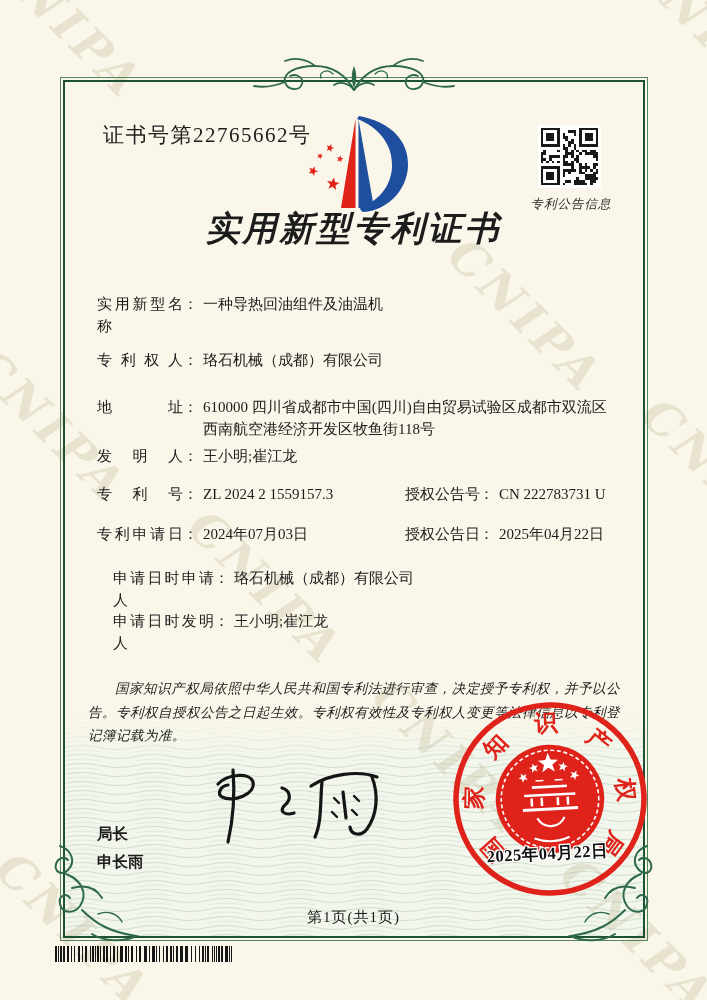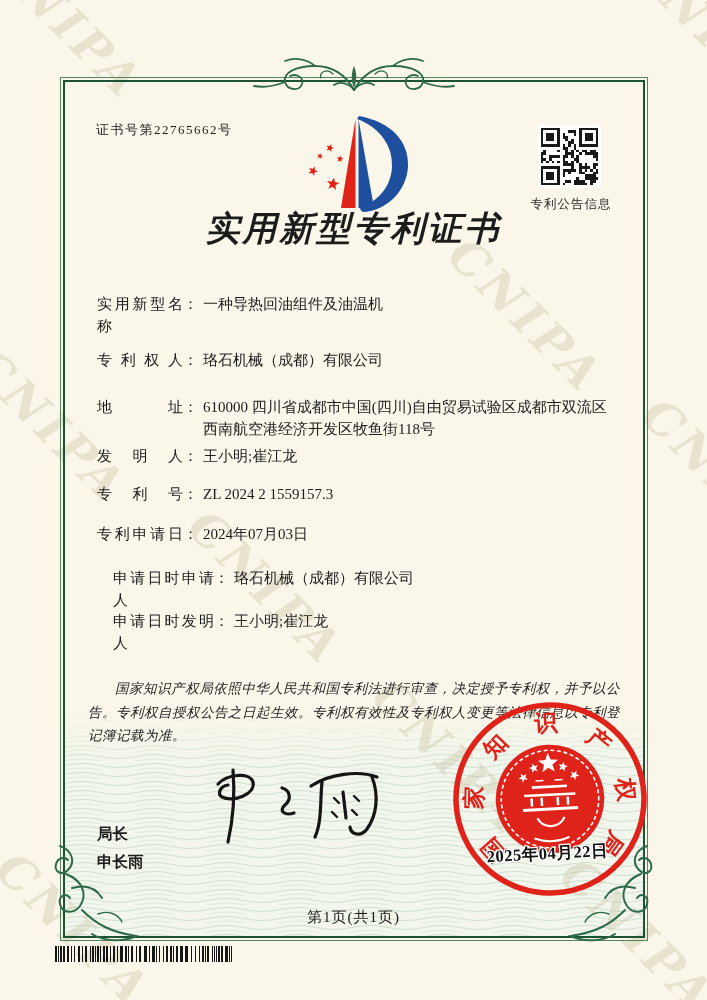--- a/index.html
+++ b/index.html
@@ -16,24 +16,24 @@
   #waveband{position:absolute;left:64px;top:716px;width:580px;height:221px;z-index:1;}
   #wavefade{position:absolute;left:64px;top:716px;width:580px;height:46px;z-index:1;
      background:linear-gradient(#faf6e9,rgba(250,246,233,0));}
   
   #frame{position:absolute;left:60px;top:77px;width:586px;height:862px;
      border:1px solid #55855f;z-index:3;pointer-events:none;}
   #frame-inner{position:absolute;left:2px;top:2px;right:2px;bottom:2px;border:2px solid #1c5233;}
   .ornament{position:absolute;z-index:4;pointer-events:none;}
   
   .content{z-index:5;}
-  #cert-no{left:96px;top:121px;font-size:13px;letter-spacing:1.5px;}
+  #cert-no{left:103px;top:121px;font-size:21px;letter-spacing:1.5px;}
   #title{left:0;top:206px;width:100%;text-align:center;font-size:34px;font-weight:bold;letter-spacing:3px;font-style:italic;}
   #qr-label{left:519px;top:196px;width:104px;text-align:center;font-size:12.5px;
-      letter-spacing:1px;color:#2b2b2b;}
+      font-style:italic;letter-spacing:1px;color:#2b2b2b;}
   .row{position:absolute;left:97px;font-size:15px;line-height:21.5px;z-index:5;}
   .lbl{display:inline-block;width:86px;text-align:justify;text-align-last:justify;-moz-text-align-last:justify;vertical-align:top;}
   .lbl-wide{width:101px;margin-left:16px;}
   .colon{display:inline-block;vertical-align:top;margin-right:5px;}
   .val{display:inline-block;vertical-align:top;}
   .val-wrap{width:404px;}
   .col2{position:absolute;left:308px;top:0;white-space:nowrap;}
   .lbl2{display:inline-block;width:74px;text-align:justify;text-align-last:justify;-moz-text-align-last:justify;vertical-align:top;}
   #notice{left:88px;top:677px;width:532px;font-size:13.5px;line-height:23.5px;
       text-indent:2em;font-style:italic;letter-spacing:0.5px;text-align:justify;z-index:5;}
@@ -356,23 +356,25 @@
   <span class="lbl">专利权人</span><span class="colon">：</span><span class="val">珞石机械（成都）有限公司</span>
 </div>
 <div class="row" style="top:397px">
   <span class="lbl">地址</span><span class="colon">：</span><span class="val val-wrap">610000 四川省成都市中国(四川)自由贸易试验区成都市双流区西南航空港经济开发区牧鱼街118号</span>
 </div>
 <div class="row" style="top:446px">
   <span class="lbl">发明人</span><span class="colon">：</span><span class="val">王小明;崔江龙</span>
 </div>
 <div class="row" style="top:484px;width:540px">
   <span class="lbl">专利号</span><span class="colon">：</span><span class="val">ZL 2024 2 1559157.3</span>
+  <span class="col2"><span class="lbl2">授权公告号</span><span class="colon">：</span><span class="val">CN 222783731 U</span></span>
 </div>
 <div class="row" style="top:524px;width:540px">
   <span class="lbl">专利申请日</span><span class="colon">：</span><span class="val">2024年07月03日</span>
+  <span class="col2"><span class="lbl2">授权公告日</span><span class="colon">：</span><span class="val">2025年04月22日</span></span>
 </div>
 <div class="row" style="top:568px">
   <span class="lbl lbl-wide">申请日时申请人</span><span class="colon">：</span><span class="val">珞石机械（成都）有限公司</span>
 </div>
 <div class="row" style="top:611px">
   <span class="lbl lbl-wide">申请日时发明人</span><span class="colon">：</span><span class="val">王小明;崔江龙</span>
 </div>
 
 <div class="abs" id="notice">国家知识产权局依照中华人民共和国专利法进行审查，决定授予专利权，并予以公告。专利权自授权公告之日起生效。专利权有效性及专利权人变更等法律信息以专利登记簿记载为准。</div>
 

